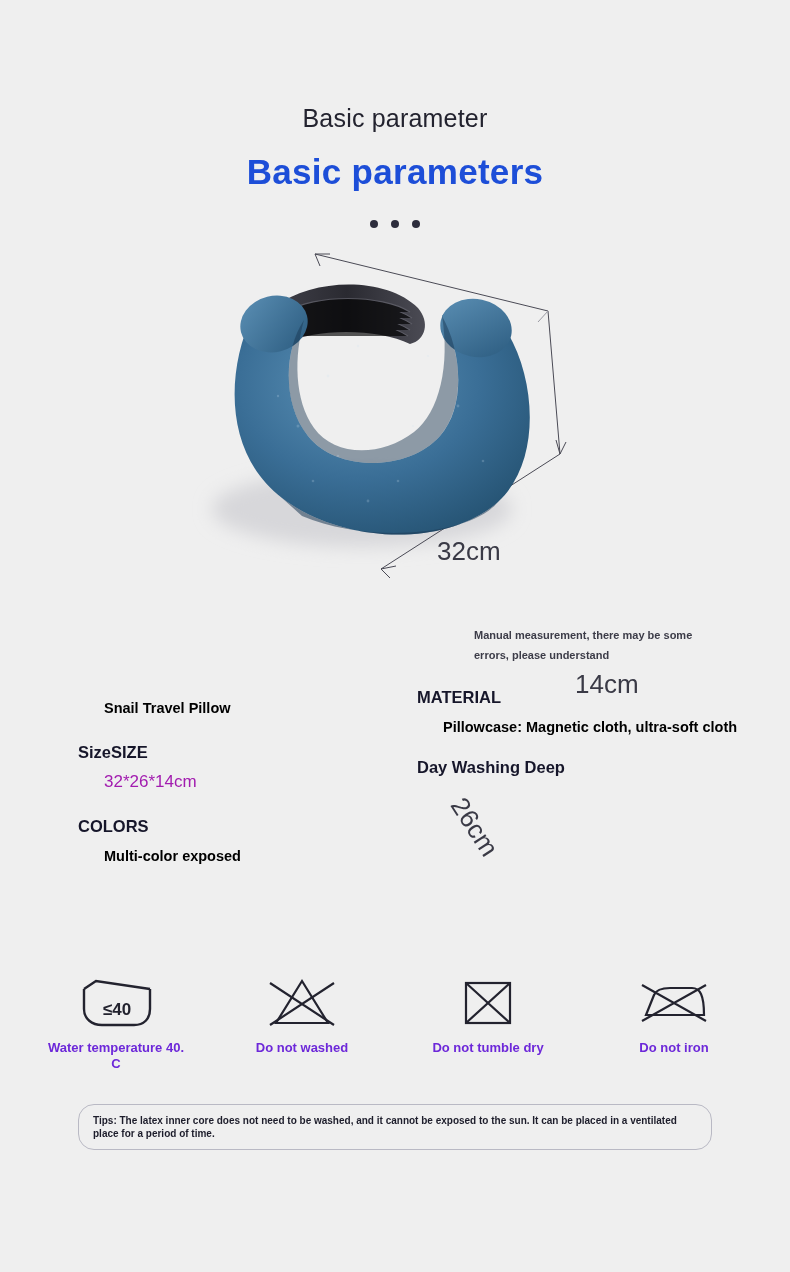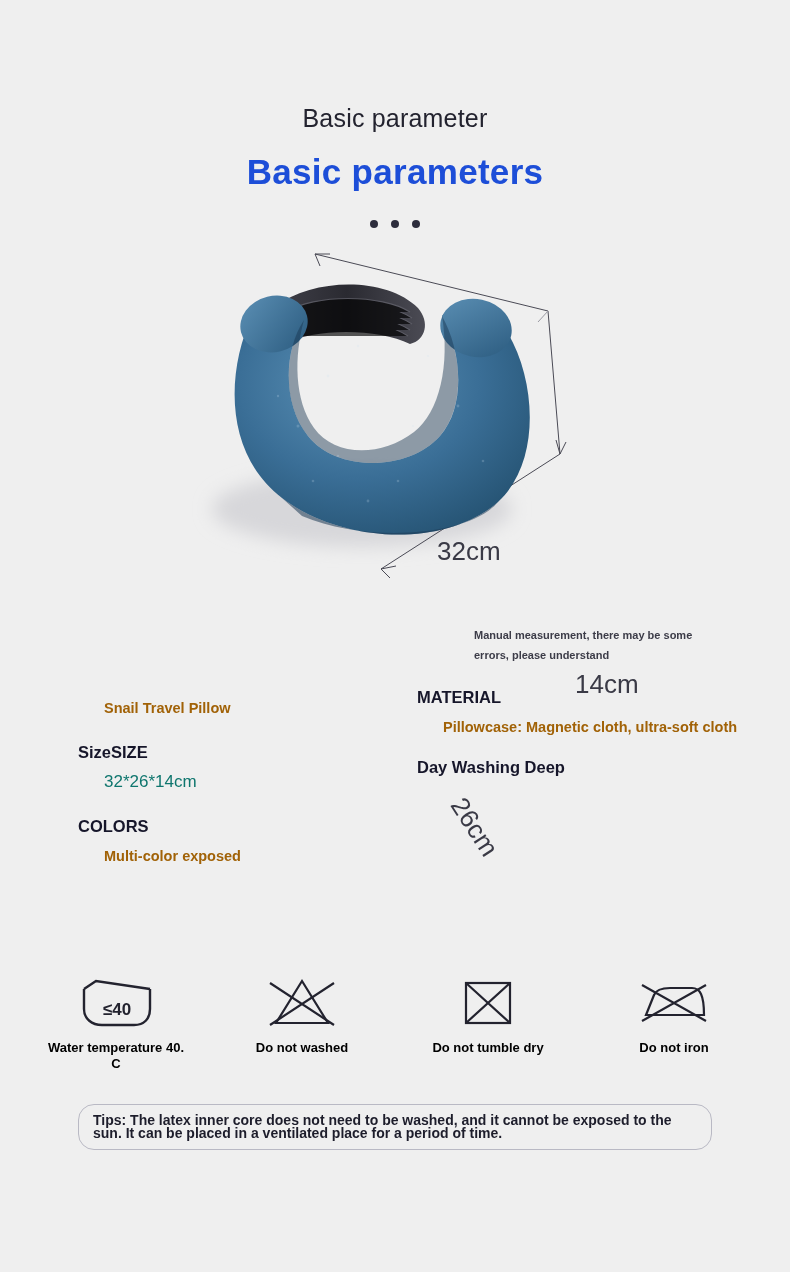--- a/index.html
+++ b/index.html
@@ -103,28 +103,28 @@
   .col-right { left: 417px; }
 
   .spec-label {
     font-size: 16.5px;
     font-weight: 700;
     color: #16162a;
   }
   .spec-value {
     font-size: 14.5px;
     font-weight: 700;
-    color: #a16207;
+    color: #000000;
     margin-top: 11px;
     padding-left: 26px;
     line-height: 18px;
   }
   .spec-value.light {
     font-weight: 400;
-    color: #0f766e;
+    color: #a21caf;
     font-size: 17px;
   }
   .spec-block { margin-bottom: 26px; }
   .spec-block.tall { margin-bottom: 22px; }
 
   
   .care {
     position: absolute;
     left: 0;
     top: 975px;
@@ -139,39 +139,39 @@
   }
   .care-icon {
     height: 62px;
     display: flex;
     align-items: flex-start;
     justify-content: center;
   }
   .care-text {
     font-size: 13px;
     font-weight: 700;
-    color: #000000;
+    color: #6d28d9;
     line-height: 16px;
     margin-top: 3px;
   }
 
   
   .tipbox {
     position: absolute;
     left: 78px;
     top: 1104px;
     width: 634px;
     box-sizing: border-box;
     border: 1px solid #b9b9c4;
     border-radius: 16px;
     padding: 9px 14px;
     background: transparent;
   }
   .tiptext {
-    font-size: 14px;
+    font-size: 10px;
     line-height: 13px;
     font-weight: 700;
     color: #1d1d2b;
   }
 </style>
 </head>
 <body>
 
 <div class="page">
 

